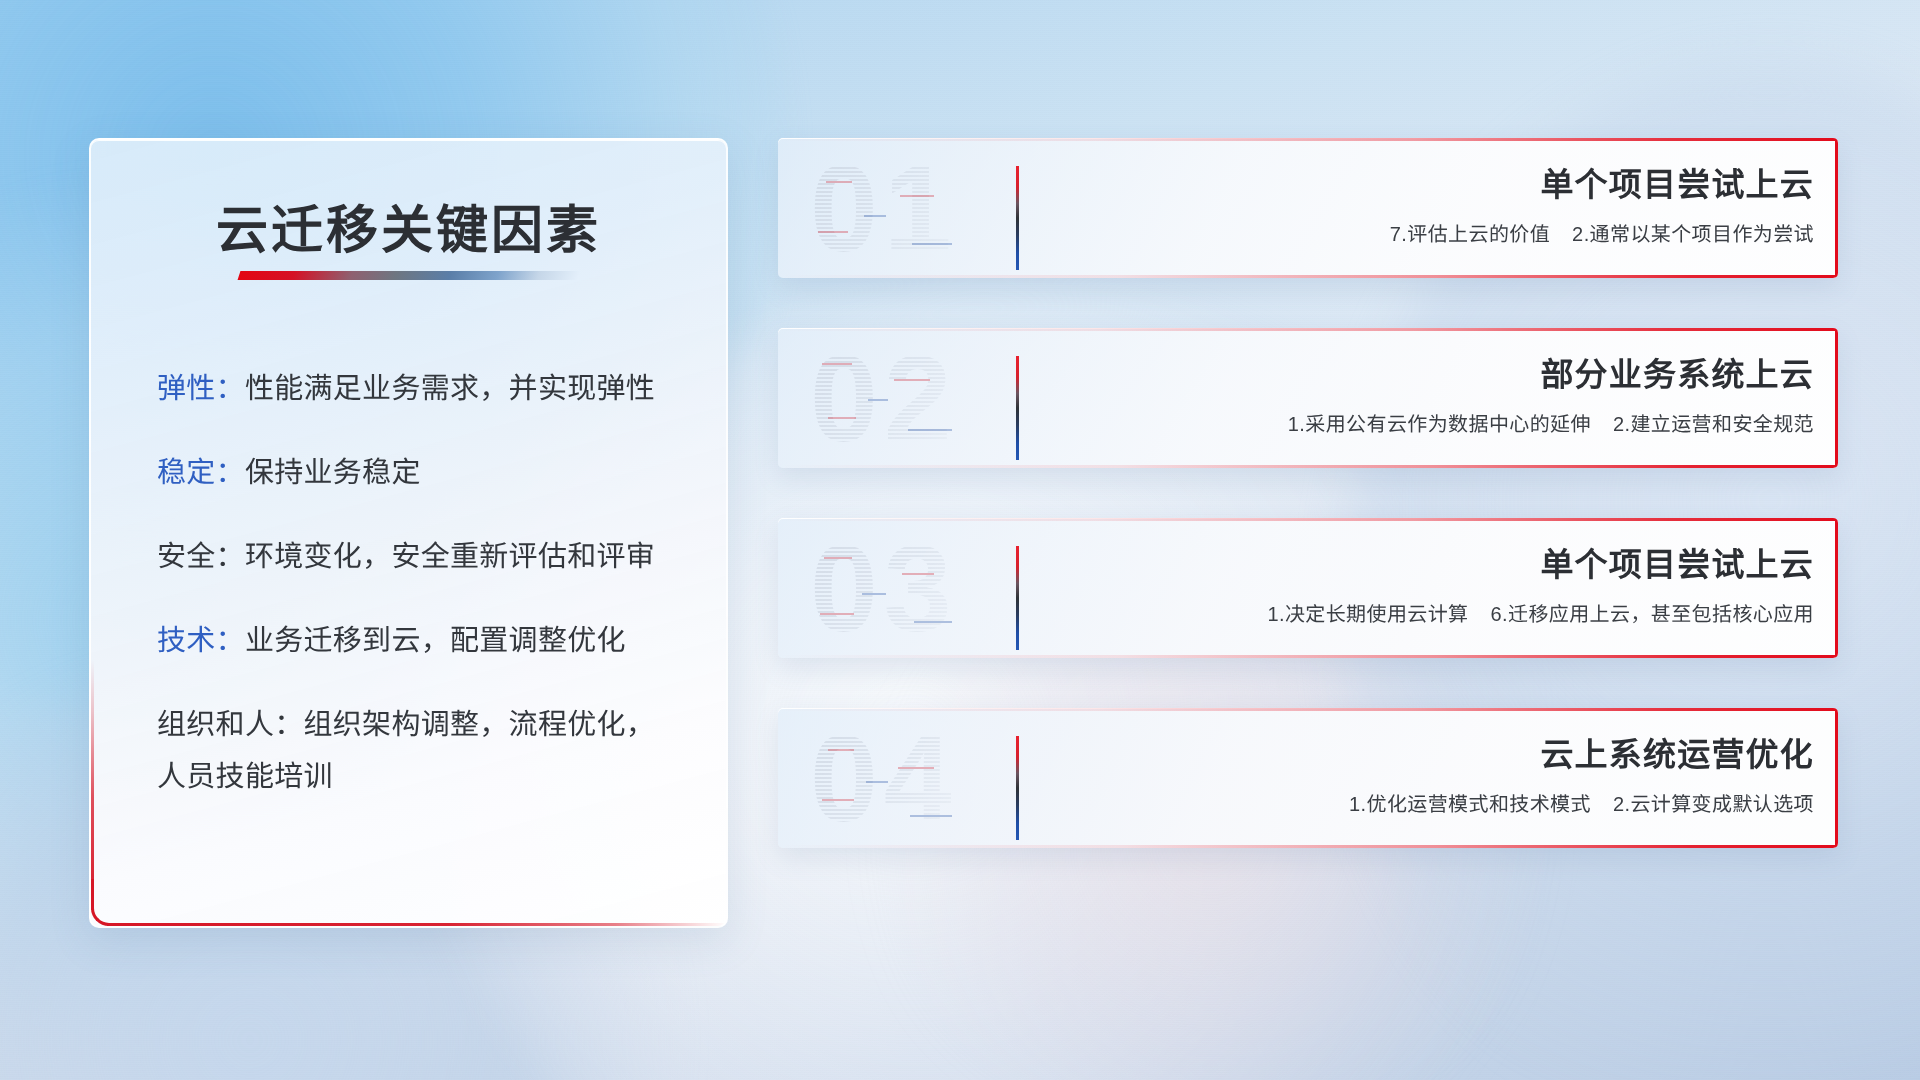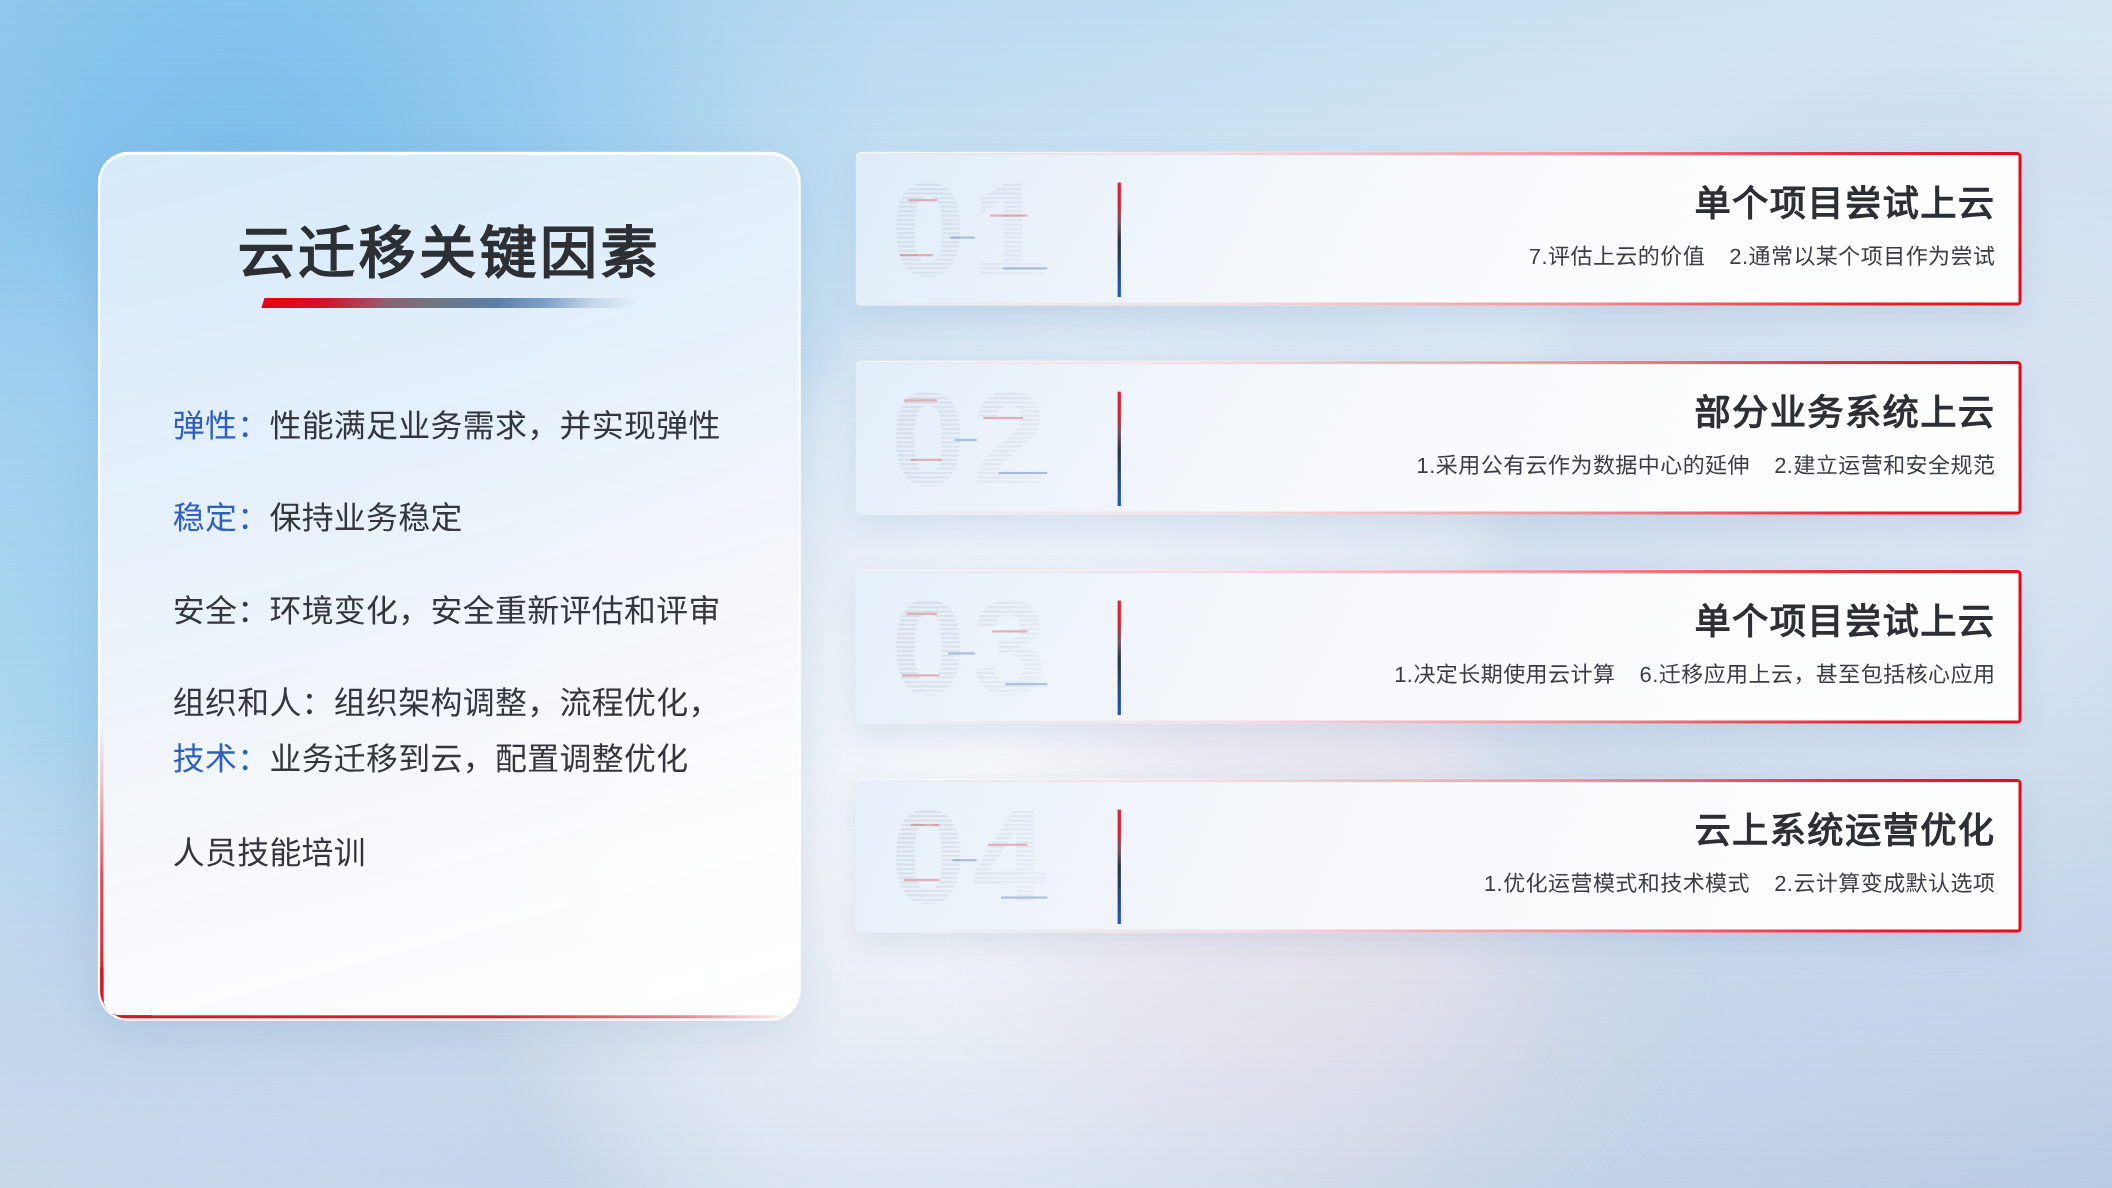--- a/index.html
+++ b/index.html
@@ -110,21 +110,21 @@
         rgba(255,255,255,0.05) 1px,
         rgba(0,0,0,0.02) 1px,
         rgba(0,0,0,0.02) 2px);
   }
 
   
   .left-panel {
     position: absolute;
     left: 89px; top: 138px;
     width: 635px; height: 786px;
-    border-radius: 28px;
+    border-radius: 10px;
     background: linear-gradient(165deg,
         rgba(222,238,250,0.92) 0%,
         rgba(231,241,251,0.90) 22%,
         rgba(243,246,251,0.93) 52%,
         rgba(252,252,254,0.96) 78%,
         rgba(255,255,255,0.97) 100%);
     border: 2px solid rgba(255,255,255,0.85);
     box-shadow:
       0 12px 40px rgba(92,128,170,0.16),
       inset 0 1px 0 rgba(255,255,255,0.9);
@@ -345,26 +345,26 @@
       </div>
 
       <div class="panel-line">
         <span class="lbl accent">稳定：</span><span>保持业务稳定</span>
       </div>
 
       <div class="panel-line">
         <span class="lbl">安全：</span><span>环境变化，安全重新评估和评审</span>
       </div>
 
+      <div class="panel-line">
+        <span class="lbl accent">技术：</span><span>业务迁移到云，配置调整优化</span>
+      </div>
+
       <div class="panel-line tight">
         <span class="lbl">组织和人：</span><span>组织架构调整，流程优化，</span>
-      </div>
-
-      <div class="panel-line">
-        <span class="lbl accent">技术：</span><span>业务迁移到云，配置调整优化</span>
       </div>
 
       <div class="panel-line">
         <span>人员技能培训</span>
       </div>
 
     </div>
 
     <div class="left-panel-accent">
       <div class="lp-accent-bottom"></div>

